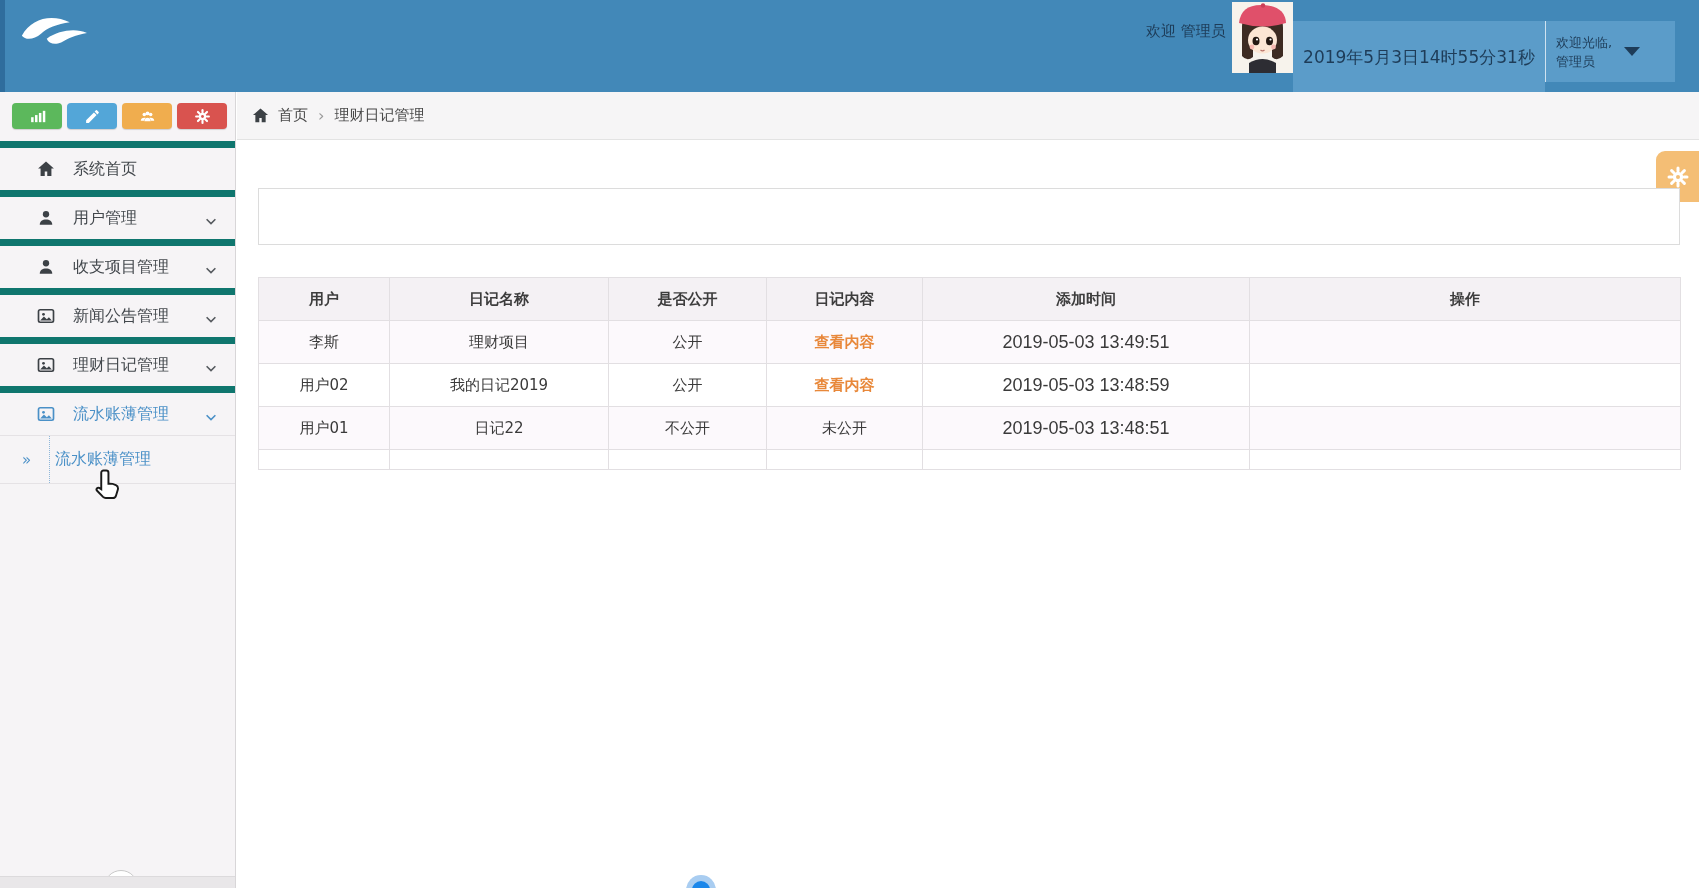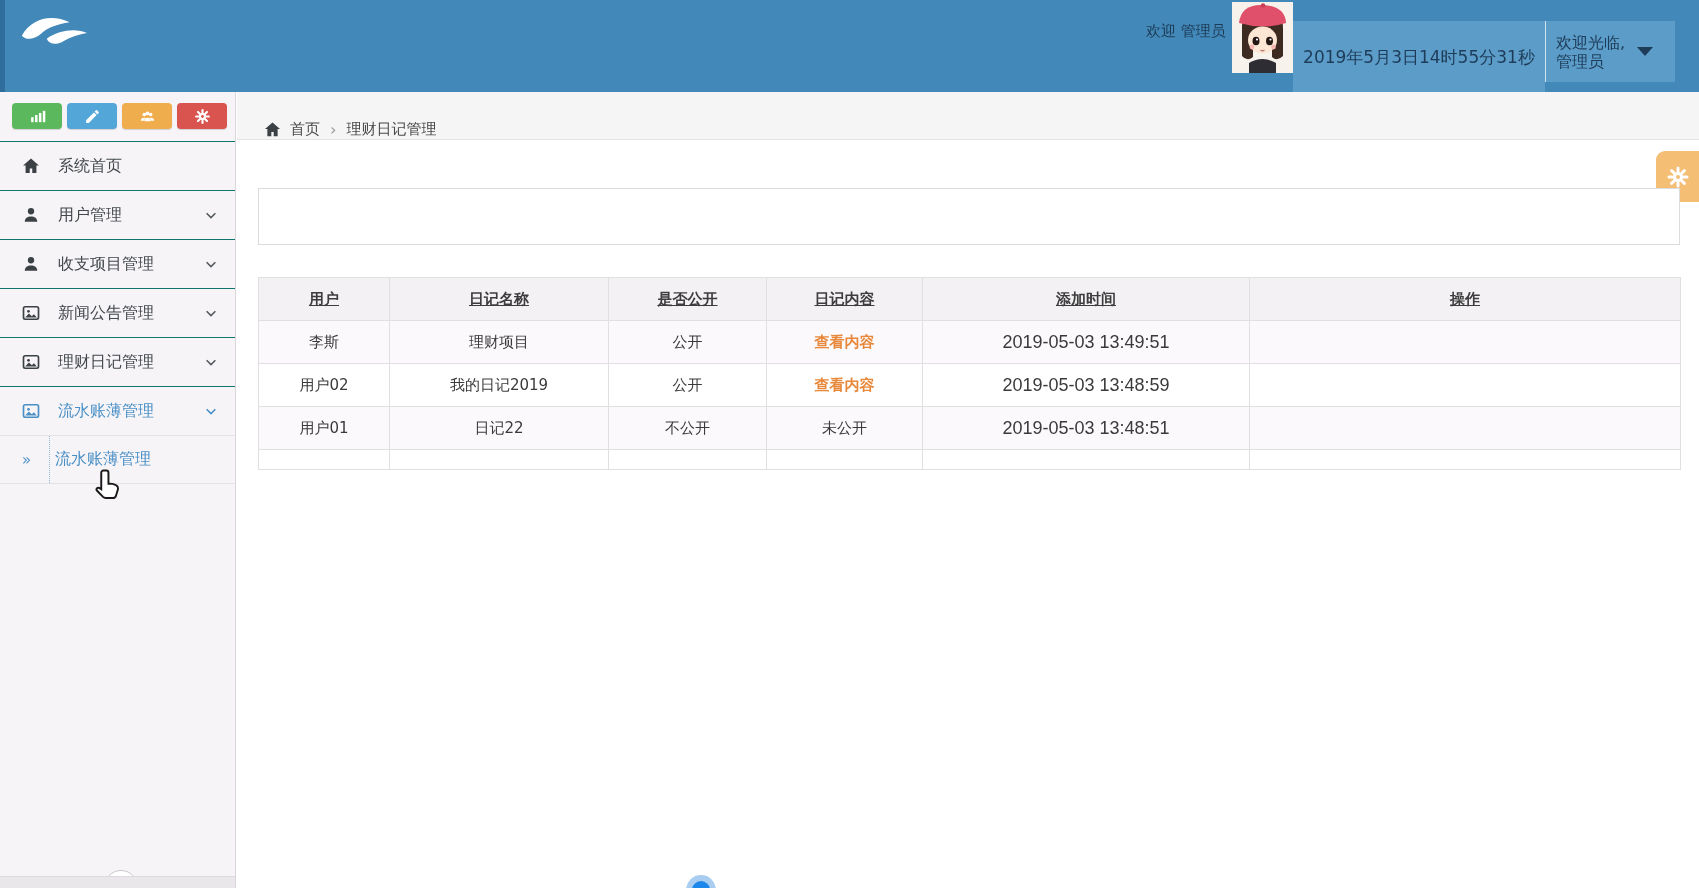--- a/index.html
+++ b/index.html
@@ -17,46 +17,46 @@
                font-size:28px; color:#fff; letter-spacing:6px; margin-left:6px;
                text-shadow:0 0 5px rgba(255,255,255,.5), 1px 2px 3px rgba(0,0,0,.25); }
   .welcome-text { position:absolute; left:1146px; top:22px; font-size:15px;
                   color:var(--header-text); }
   .avatar { position:absolute; left:1232px; top:2px; width:61px; height:71px; overflow:hidden; }
   .datetime-box { position:absolute; left:1293px; top:21px; width:252px; height:73px;
                   background:var(--header-box); color:var(--header-text); font-size:17px;
                   display:flex; align-items:center; justify-content:center; }
   .user-box { position:absolute; left:1545px; top:21px; width:130px; height:61px;
               background:var(--header-box); border-left:1px solid #cfe2f0;
-              color:var(--header-text); font-size:16px; cursor:pointer;
+              color:var(--header-text); font-size:13px; cursor:pointer;
               display:flex; align-items:center; padding-left:10px; }
   .user-box .lines { line-height:19px; }
   .caret-down { width:0; height:0; margin-left:12px;
                 border-left:8px solid transparent; border-right:8px solid transparent;
                 border-top:9px solid var(--header-text); }
 
   
   .breadcrumb { position:absolute; left:237px; top:92px; width:1462px; height:48px;
                 background:#f6f5f6; border-bottom:1px solid #e3e3e3;
-                display:flex; align-items:flex-end; padding-left:26px; font-size:15px; color:#4a4a4a; }
+                display:flex; align-items:center; padding-left:14px; font-size:15px; color:#4a4a4a; }
   .breadcrumb .home-ic { width:19px; height:19px; margin-right:8px; color:#3c4146; }
   .crumb-sep { color:#9a9a9a; margin:0 10px; font-size:16px; }
   .crumb-home { cursor:pointer; }
 
   
   .sidebar { position:absolute; left:0; top:92px; width:236px; height:796px;
              background:var(--sidebar-bg); border-right:1px solid #d8d6d8; }
   .quick-btns { position:absolute; left:12px; top:11px; height:26px; display:flex; }
   .qbtn { width:50px; height:26px; border-radius:4px; margin-right:5px;
           display:flex; align-items:center; justify-content:center; cursor:pointer;
           box-shadow:0 1px 1px rgba(0,0,0,.15); }
   .qbtn svg { width:17px; height:17px; }
   .menu { position:absolute; left:0; top:49px; width:100%; }
-  .menu-item { position:relative; height:49px; border-top:1px solid #0f766e;
-               display:flex; align-items:center; padding-left:21px;
+  .menu-item { position:relative; height:49px; border-top:7px solid #0f766e;
+               display:flex; align-items:center; padding-left:36px;
                font-size:16px; color:#43484d; cursor:pointer; }
   .menu-item .mi-icon { width:20px; height:20px; margin-right:17px; color:#3c4146; flex:0 0 auto; }
   .menu-item.active { color:var(--active-blue); }
   .menu-item.active .mi-icon { color:var(--active-blue); }
   .chev { position:absolute; right:17px; top:17px; width:14px; height:14px; color:#55595e; }
   .menu-item.active .chev { color:var(--active-blue); }
   .sub-item { position:relative; height:49px; border-top:1px solid #e5e2e5; border-bottom:1px solid #e5e2e5;
               font-size:16px; color:var(--active-blue); cursor:pointer;
               display:flex; align-items:center; padding-left:55px; }
   .sub-item .dotline { position:absolute; left:49px; top:0; bottom:0;
@@ -75,21 +75,21 @@
                  background:#fff; border:1px solid #dcdcdc; }
   .gear-fab { position:absolute; left:1419px; top:11px; width:44px; height:51px;
               background:var(--gear-fab); border-radius:9px 0 0 9px; cursor:pointer;
               display:flex; align-items:center; justify-content:center; }
   .gear-fab svg { width:24px; height:24px; }
 
   
   table.diary { position:absolute; left:21px; top:137px; width:1422px;
                 border-collapse:collapse; table-layout:fixed; font-size:15px; color:#3a3a3a; }
   table.diary th, table.diary td { border:1px solid #e2dfe2; text-align:center; padding:0; }
-  table.diary th { height:43px; background:#f4f1f4; color:#3d3d3d; font-weight:bold; font-size:15px;text-decoration:underline; }
+  table.diary th { height:43px; background:#f4f1f4; color:#3d3d3d; font-weight:bold; font-size:15px; }
   table.diary td { height:43px; background:#fff; }
   table.diary tr.odd td { background:#fcf9fc; }
   table.diary tr.footer td { height:20px; background:#fff; }
   td.time { font-family:Liberation Sans, sans-serif; font-size:18px; }
   .content-link { color:var(--link-orange); font-weight:bold; cursor:pointer; text-decoration:none; }
 
   
   .blue-dot { position:absolute; left:686px; top:875px; width:30px; height:30px;
               border-radius:50%; background:#a9cdf1; display:flex; align-items:center; justify-content:center; }
   .blue-dot .inner { width:18px; height:18px; border-radius:50%; background:#1b87ea; }

